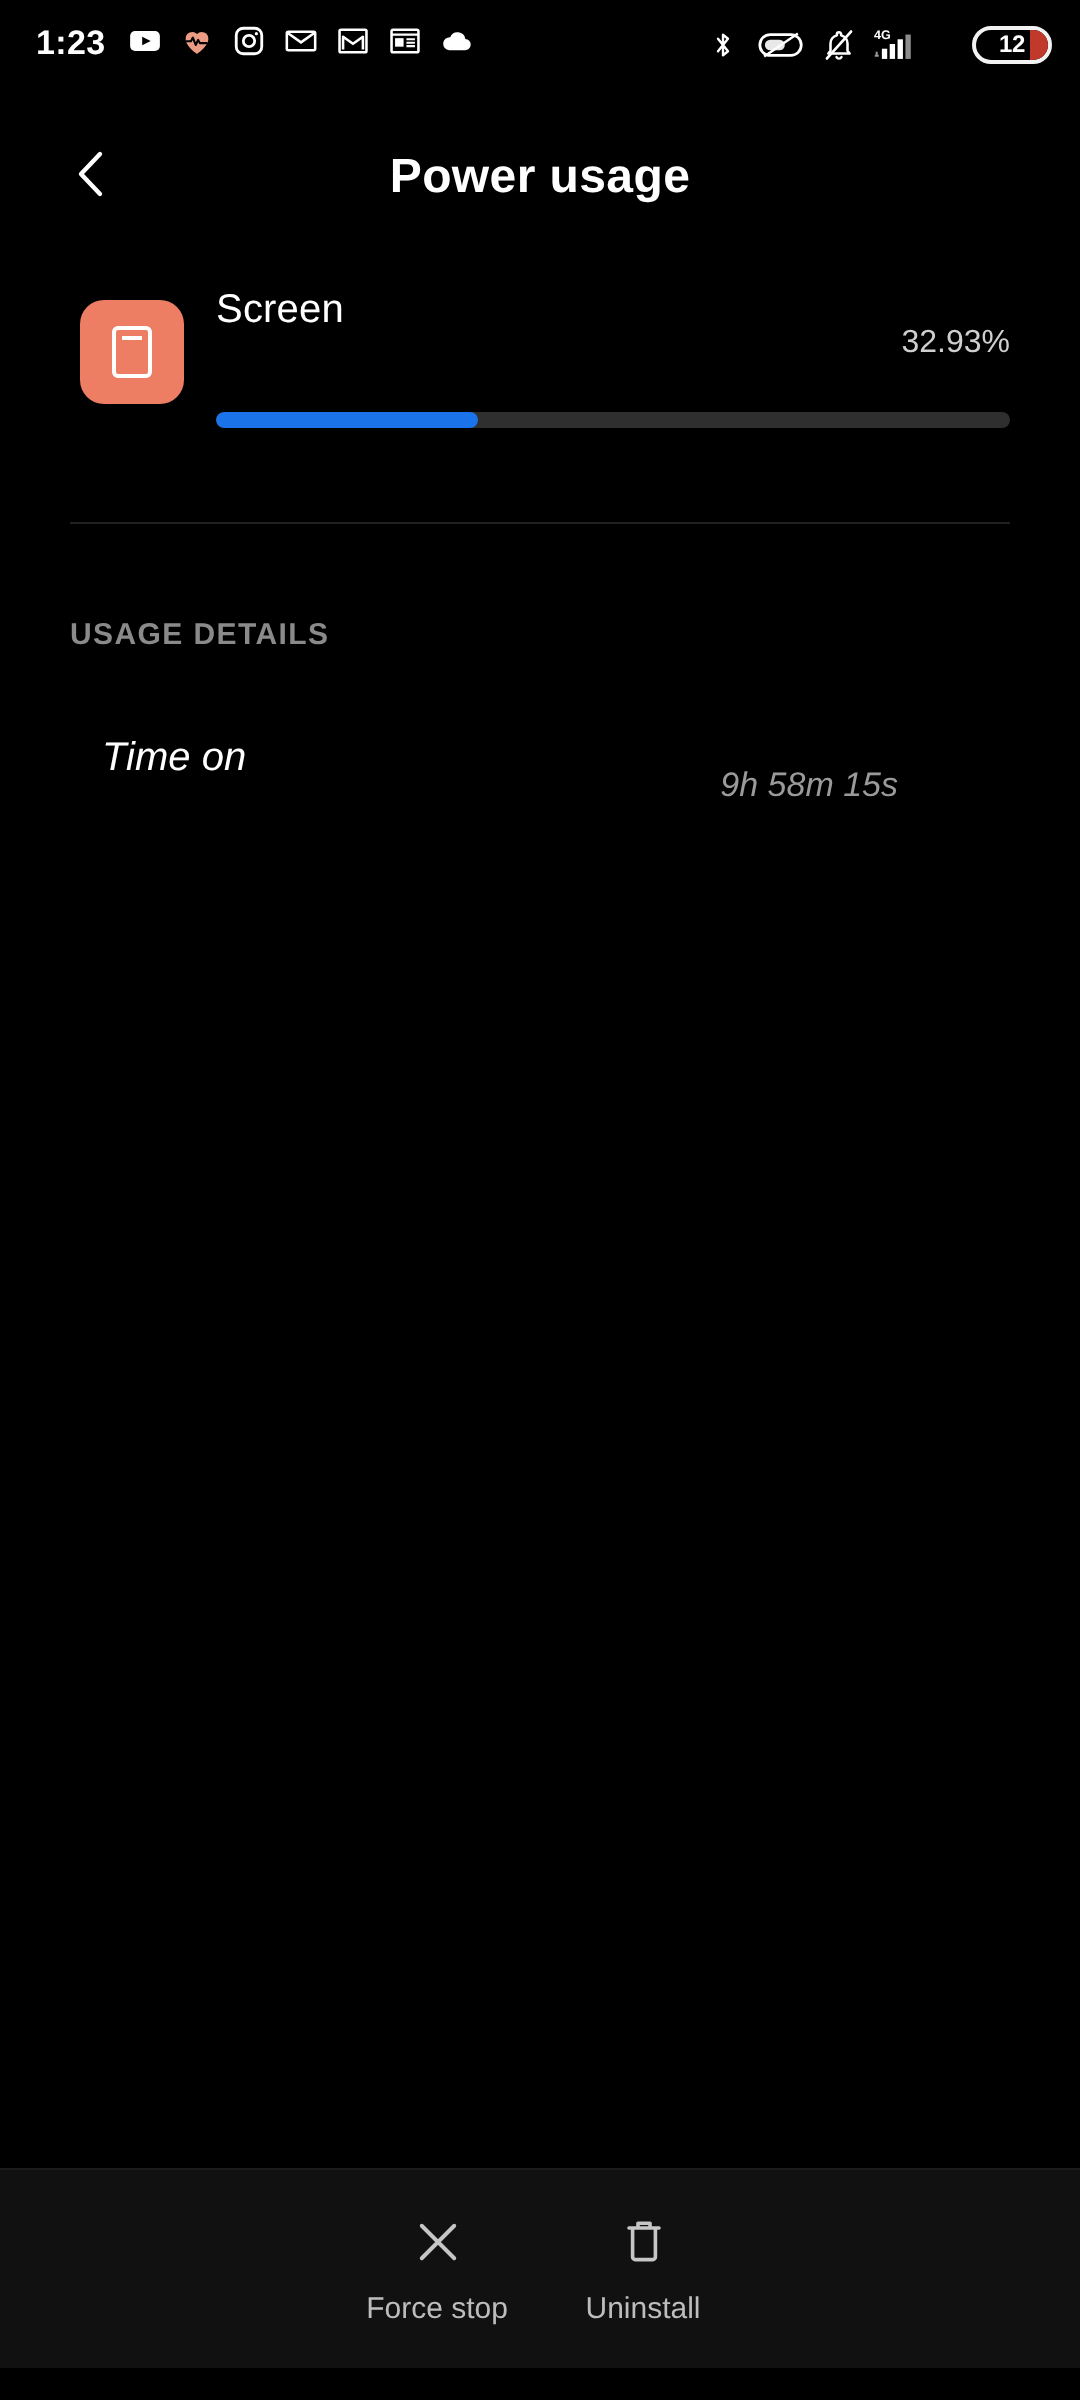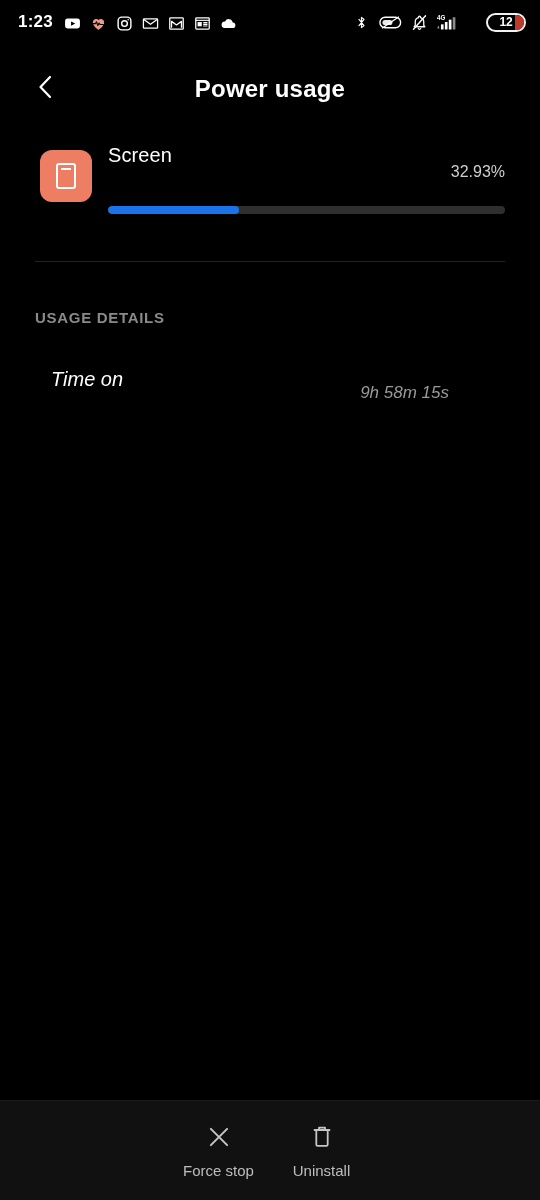--- a/index.html
+++ b/index.html
@@ -24,21 +24,21 @@
     width: 540px;
     height: 44px;
     display: flex;
     align-items: center;
     justify-content: space-between;
     padding: 0 14px 0 18px;
     box-sizing: border-box;
   }
   .sb-left {
     display: flex;
-    align-items: flex-end;
+    align-items: flex-start;
     gap: 9px;
   }
   .sb-clock {
     font-size: 17px;
     font-weight: bold;
     letter-spacing: 0.2px;
     color: #ffffff;
     margin-right: 2px;
   }
   .sb-icon {
@@ -211,21 +211,21 @@
     position: absolute;
     right: 35px; top: 3px;
     font-size: 17px;
     color: #9a9a9a;
     margin-top: 12px;
   }
 
   
   .bottombar {
     position: absolute;
-    left: 0; bottom: 0;
+    left: 0; bottom: 16px;
     width: 540px;
     height: 100px;
     background: #111111;
     border-top: 1px solid #1b1b1b;
     display: flex;
     align-items: center;
     justify-content: center;
     gap: 8px;
     box-sizing: border-box;
   }

